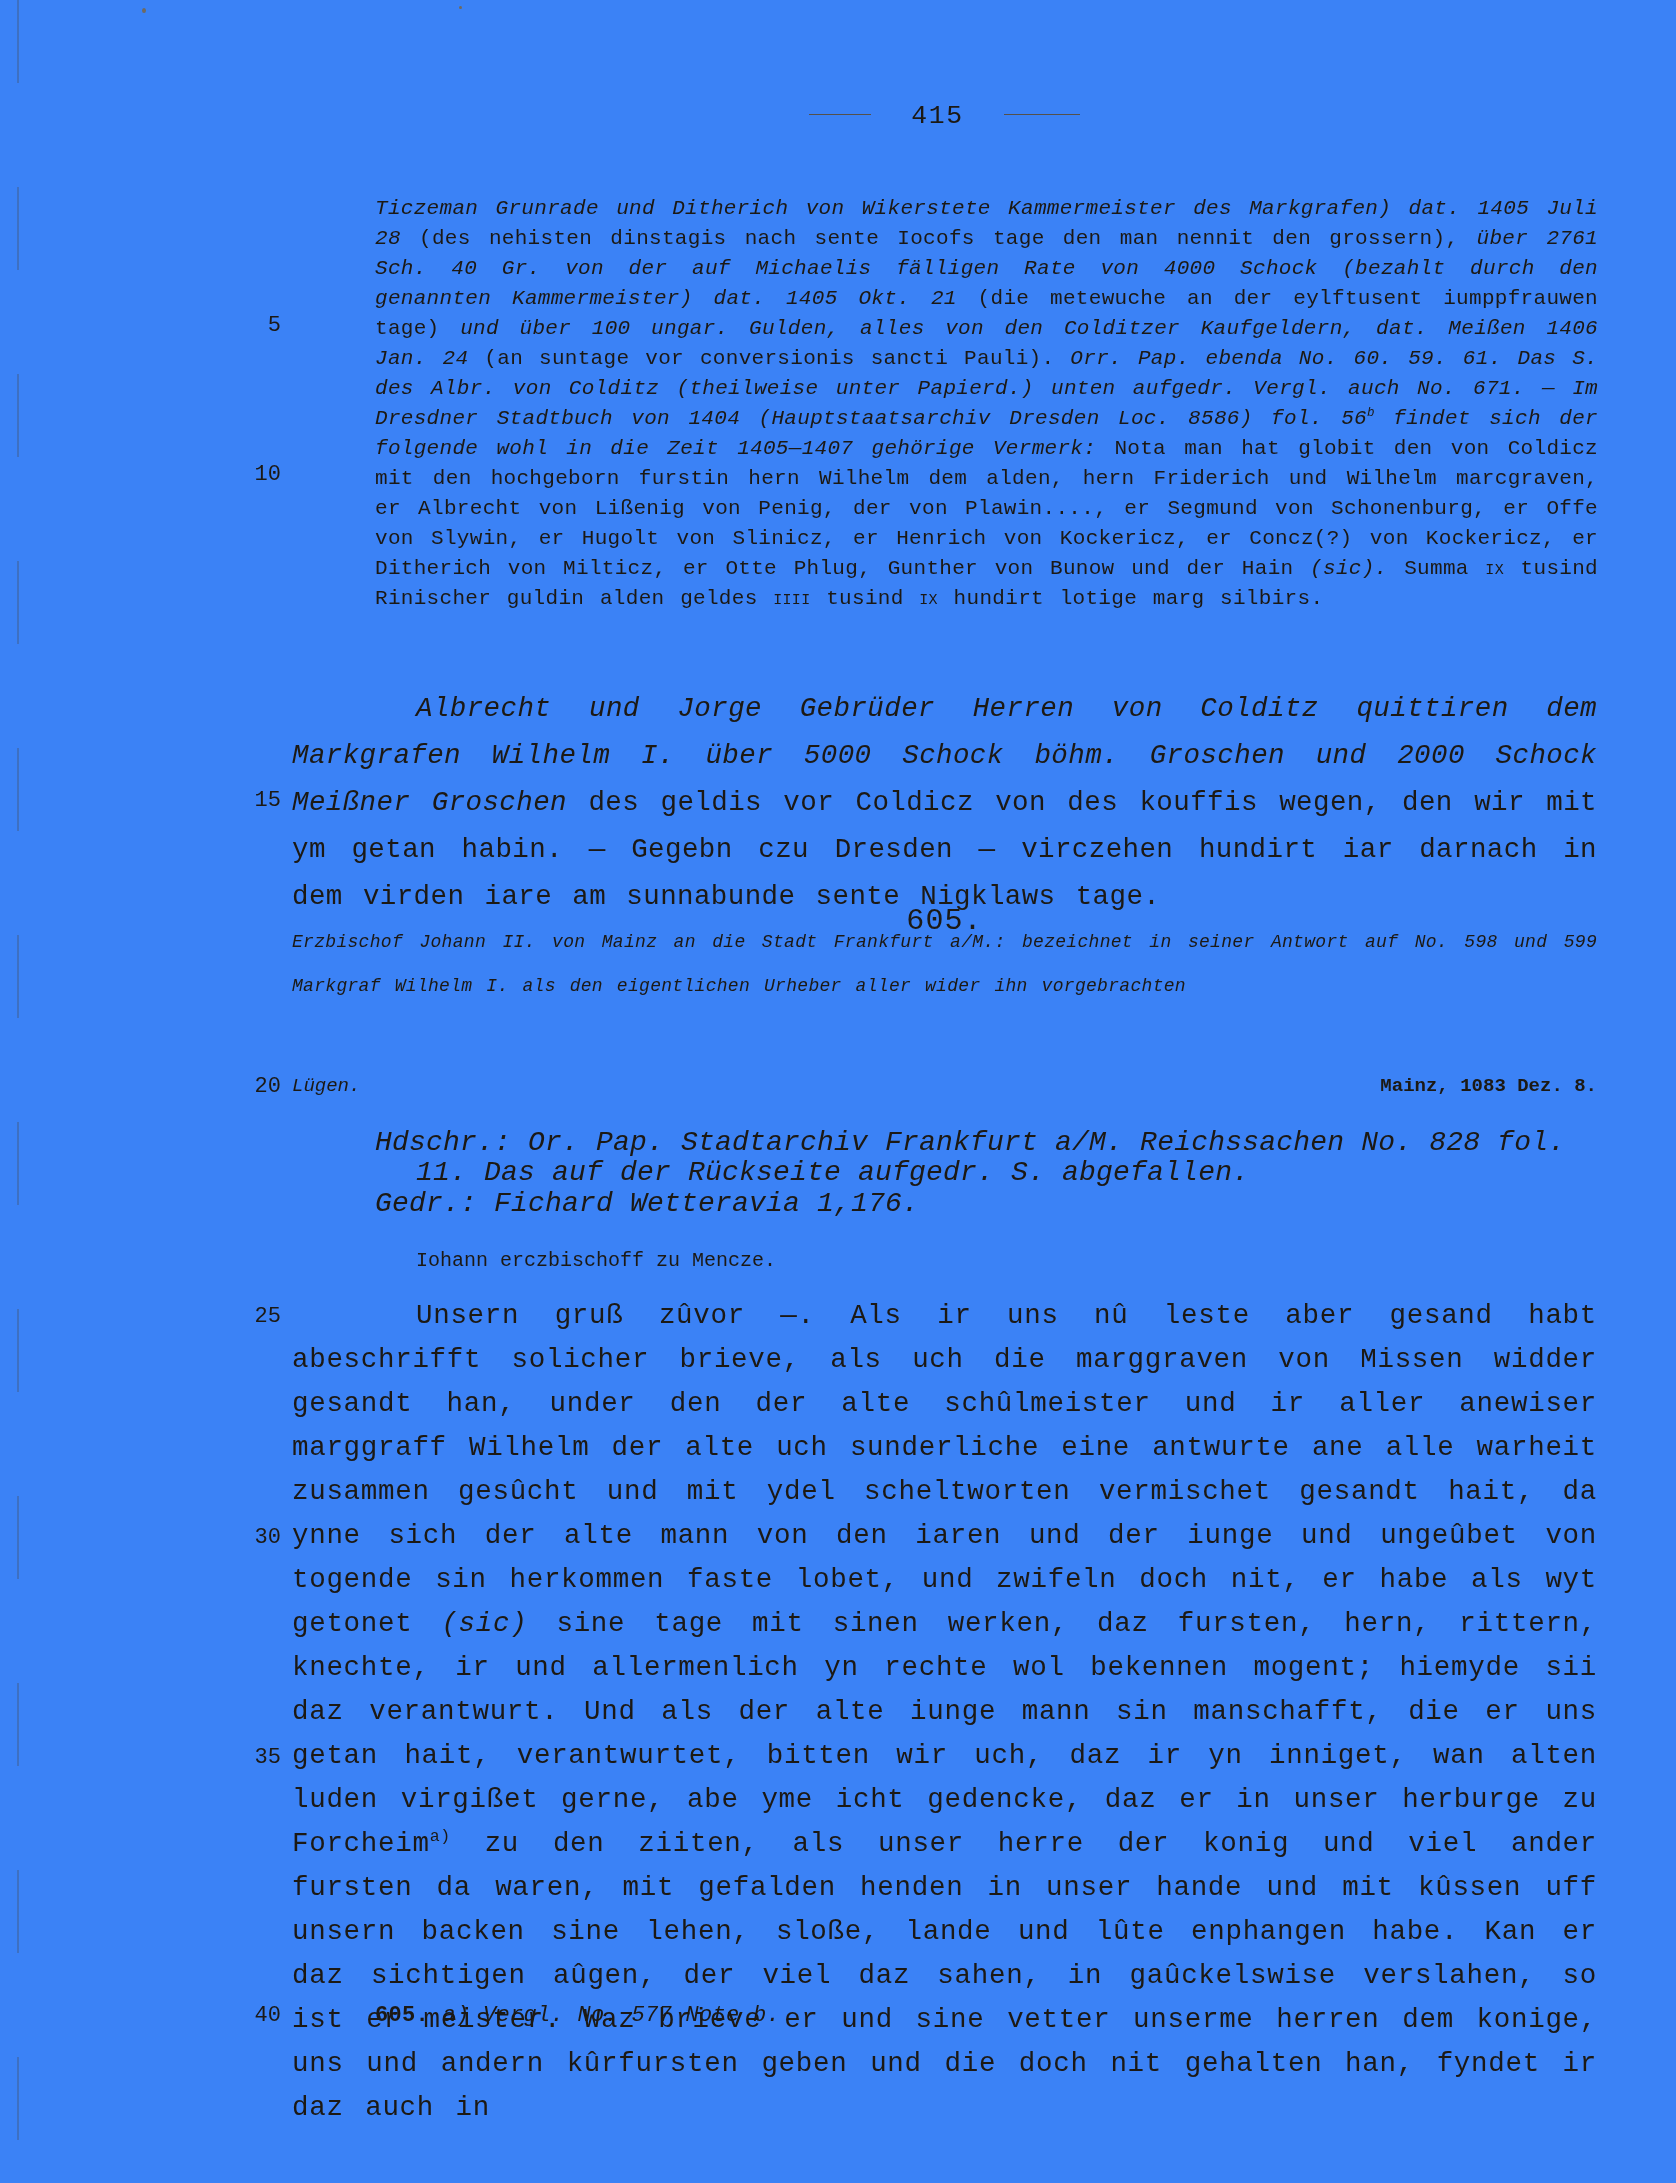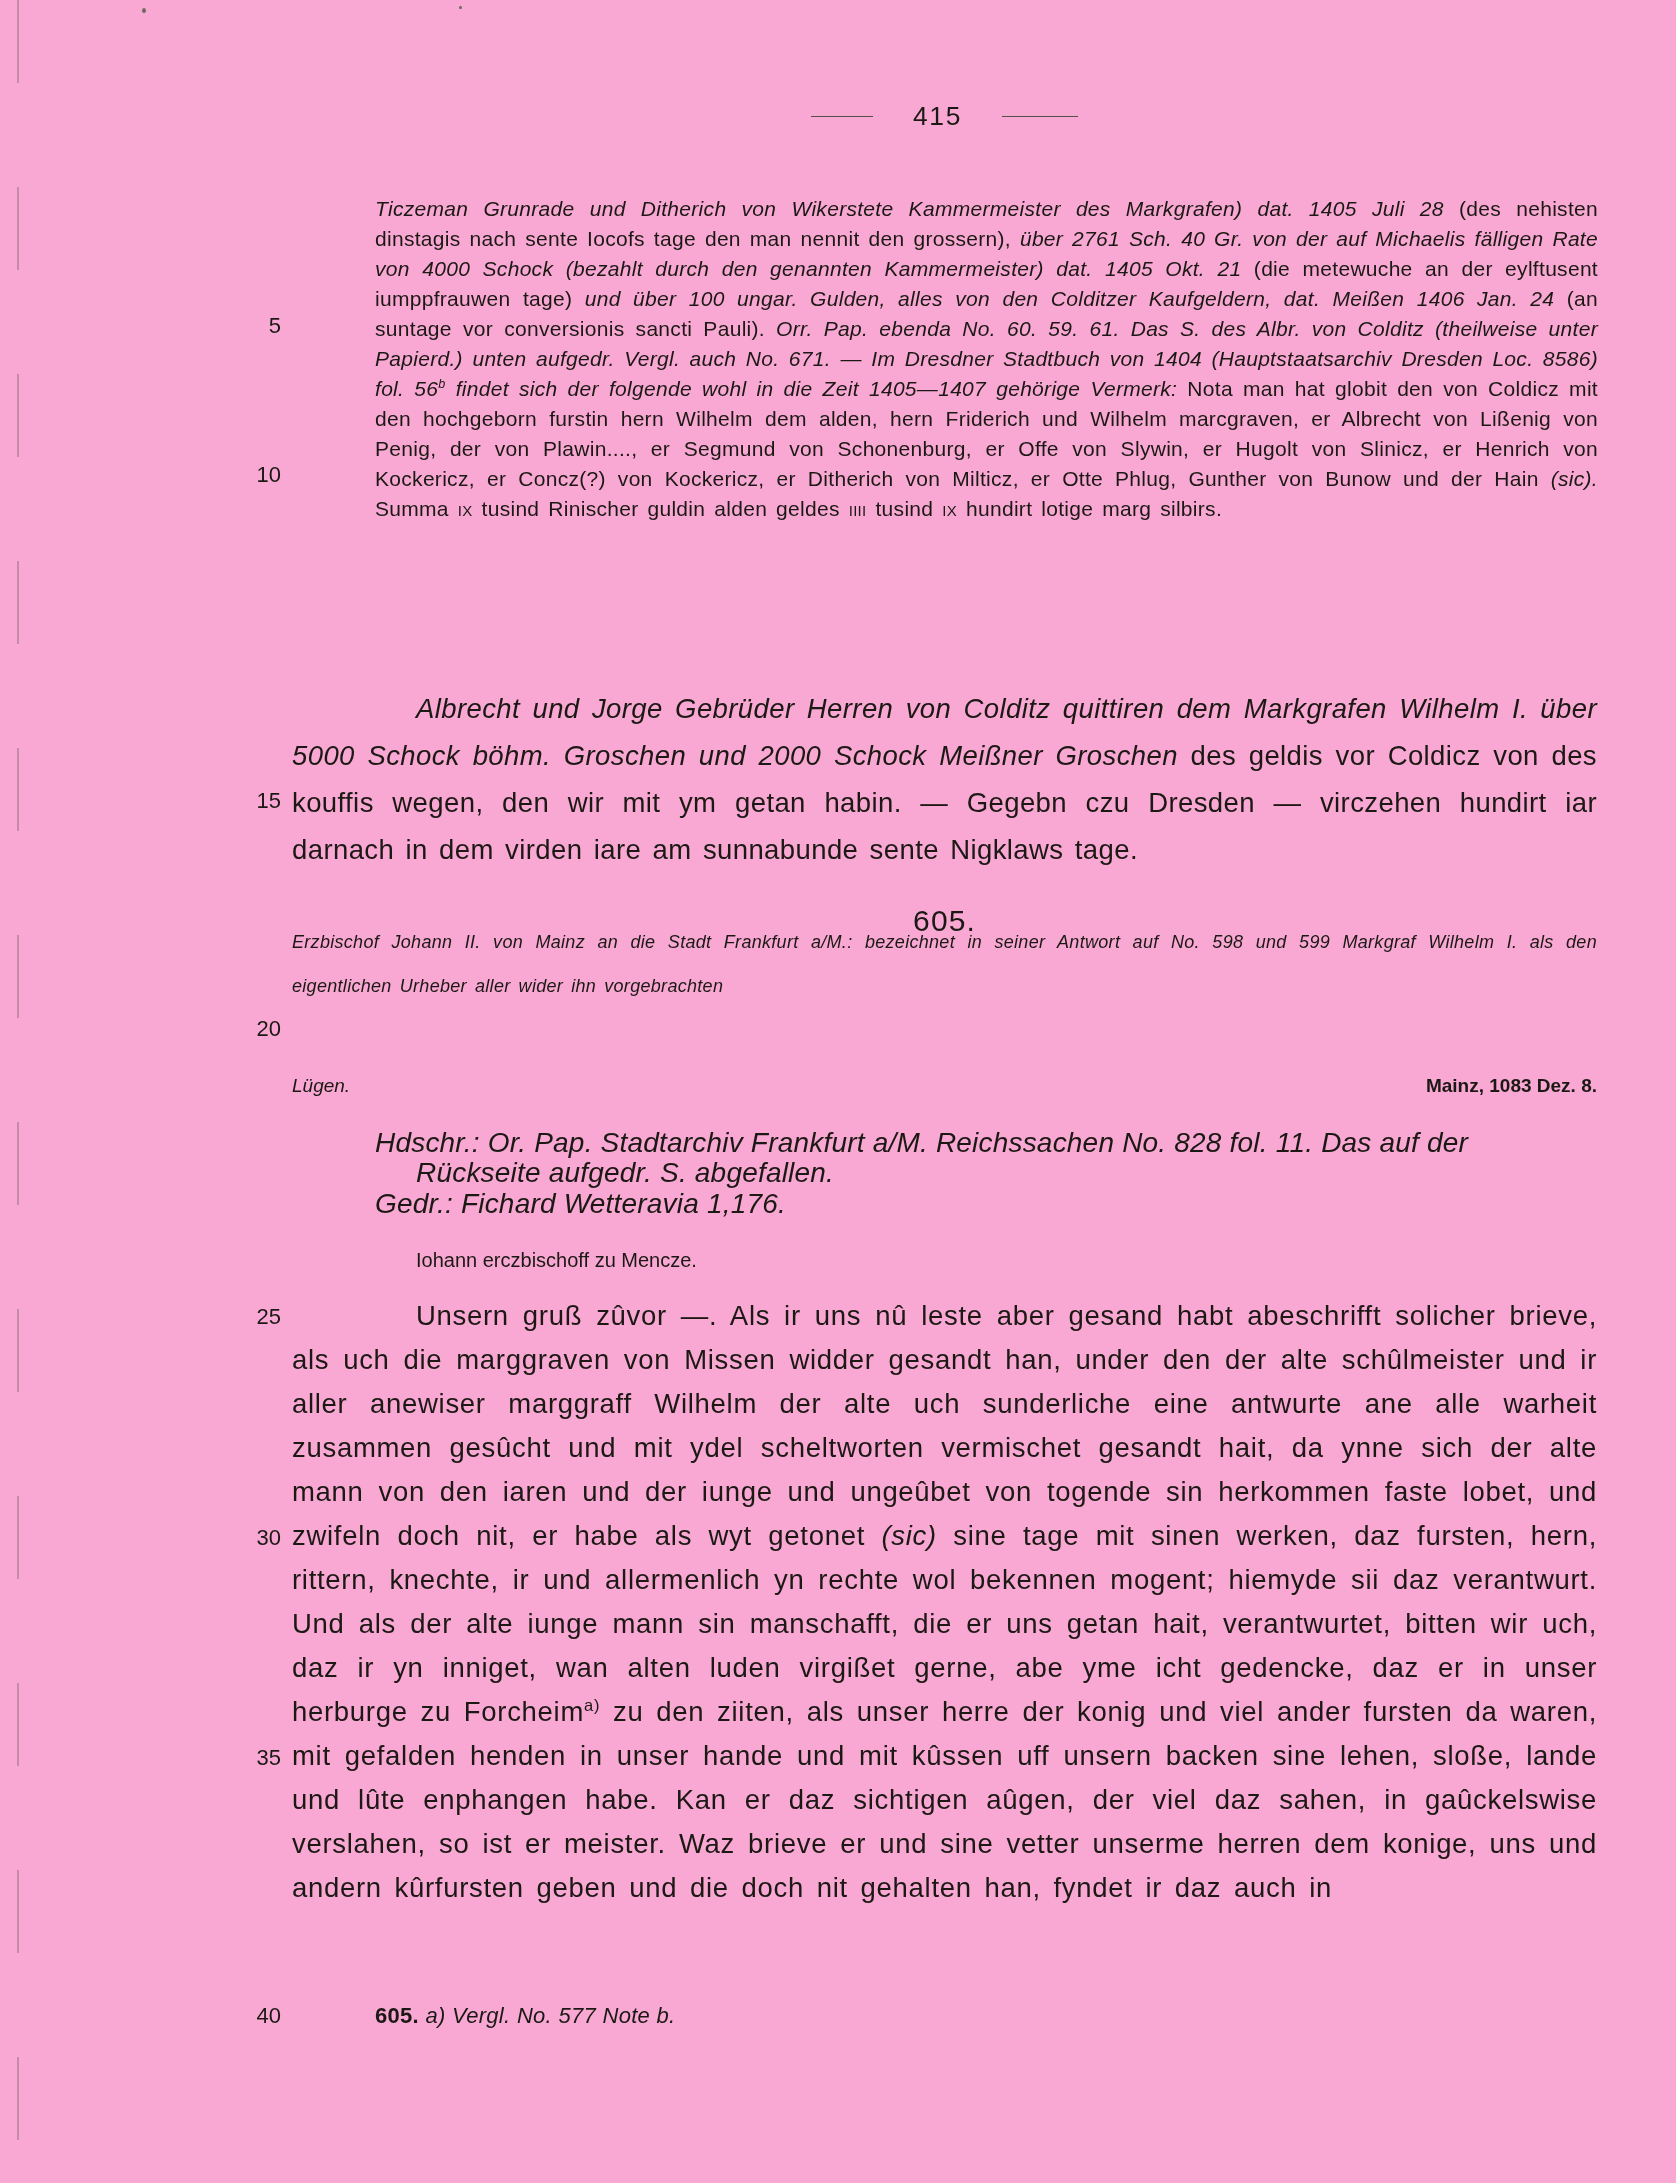--- a/index.html
+++ b/index.html
@@ -1,22 +1,22 @@
 <!DOCTYPE html>
 <html style="font-size:8.8px"><head>
 <meta charset="utf-8">
 <style>
   html, body { margin: 0; padding: 0; background: #8f8d88; }
   .page {
     position: relative;
     width: 1676px;
     height: 2183px;
-    background: #f9a8d4;
+    background: #3b82f6;
     color: #1c1914;
-    font-family: Liberation Sans, sans-serif;
+    font-family: Liberation Mono, monospace;
     overflow: hidden;
   }
   .page * { box-sizing: border-box; }
   .block { position: absolute; margin: 0; }
 
   
   .pagenum-row { top: 101px; left: 292px; width: 1305px; text-align: center; font-size: 26.4px; letter-spacing: 1.7px; }
   .rule { display: inline-block; height: 0; border-top: 1.7px solid #55504a; vertical-align: 7.7px; }
   .rule-left  { width: 62px; margin-right: 40px; }
   .rule-right { width: 76px; margin-left: 40px; }
@@ -77,21 +77,21 @@
   <div class="speck speck-2"></div>
 
   <div class="block pagenum-row">
     <span class="rule rule-left"></span><span class="pagenum">415</span><span class="rule rule-right"></span>
   </div>
 
   <div>
     <div class="lineno" style="top:313px">5</div>
     <div class="lineno" style="top:462px">10</div>
     <div class="lineno" style="top:788px">15</div>
-    <div class="lineno" style="top:1016px">20</div>
+    <div class="lineno" style="top:1074px">20</div>
     <div class="lineno" style="top:1304px">25</div>
     <div class="lineno" style="top:1525px">30</div>
     <div class="lineno" style="top:1745px">35</div>
     <div class="lineno" style="top:2003px">40</div>
   </div>
 
   <p class="block apparatus"><span class="r-i">Ticzeman Grunrade und Ditherich von Wikerstete Kammermeister des Markgrafen) dat. 1405 Juli 28 </span><span>(des nehisten dinstagis nach sente Iocofs tage den man nennit den grossern), </span><span class="r-i">über 2761 Sch. 40 Gr. von der auf Michaelis fälligen Rate von 4000 Schock (bezahlt durch den genannten Kammermeister) dat. 1405 Okt. 21 </span><span>(die metewuche an der eylftusent iumppfrauwen tage) </span><span class="r-i">und über 100 ungar. Gulden, alles von den Colditzer Kaufgeldern, dat. Meißen 1406 Jan. 24 </span><span>(an suntage vor conversionis sancti Pauli). </span><span class="r-i">Orr. Pap. ebenda No. 60. 59. 61. Das S. des Albr. von Colditz (theilweise unter Papierd.) unten aufgedr. Vergl. auch No. 671. — Im Dresdner Stadtbuch von 1404 (Hauptstaatsarchiv Dresden Loc. 8586) fol. 56</span><span class="r-i r-sup">b</span><span class="r-i"> findet sich der folgende wohl in die Zeit 1405—1407 gehörige Vermerk: </span><span>Nota man hat globit den von Coldicz mit den hochgeborn furstin hern Wilhelm dem alden, hern Friderich und Wilhelm marcgraven, er Albrecht von Lißenig von Penig, der von Plawin...., er Segmund von Schonenburg, er Offe von Slywin, er Hugolt von Slinicz, er Henrich von Kockericz, er Concz(?) von Kockericz, er Ditherich von Milticz, er Otte Phlug, Gunther von Bunow und der Hain </span><span class="r-i">(sic).</span><span> Summa </span><span class="r-sc">ix</span><span> tusind Rinischer guldin alden geldes </span><span class="r-sc">iiii</span><span> tusind </span><span class="r-sc">ix</span><span> hundirt lotige marg silbirs.</span></p>
 
   <p class="block regest-b"><span class="r-i">Albrecht und Jorge Gebrüder Herren von Colditz quittiren dem Markgrafen Wilhelm I. über 5000 Schock böhm. Groschen und 2000 Schock Meißner Groschen </span><span>des geldis vor Coldicz von des kouffis wegen, den wir mit ym getan habin. — Gegebn czu Dresden — virczehen hundirt iar darnach in dem virden iare am sunnabunde sente Nigklaws tage.</span></p>
 

